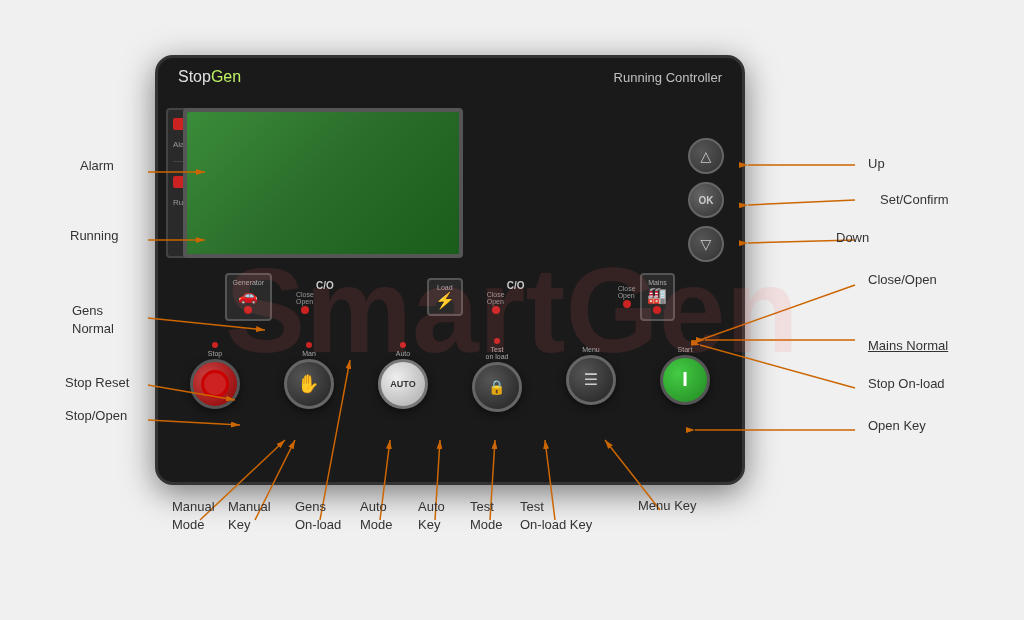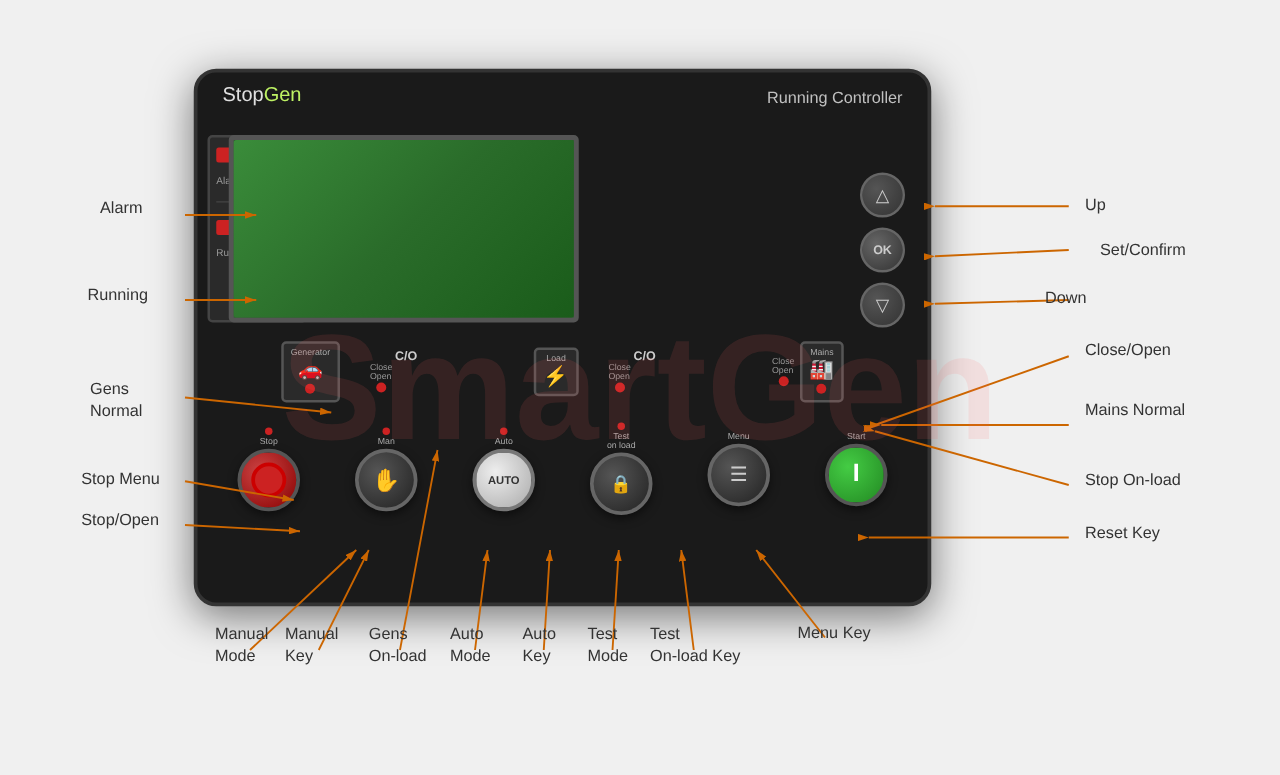--- a/index.html
+++ b/index.html
@@ -526,34 +526,34 @@
   <line x1="855" y1="388" x2="700" y2="345" stroke="#cc6600" stroke-width="1.5" marker-end="url(#arrowhead2)"></line>
 
   <line x1="855" y1="430" x2="695" y2="430" stroke="#cc6600" stroke-width="1.5" marker-end="url(#arrowhead2)"></line>
 </svg>
 
 <div class="annotations">
 
   <div class="ann-label" style="left:80px; top:158px;">Alarm</div>
   <div class="ann-label" style="left:70px; top:228px;">Running</div>
   <div class="ann-label" style="left:72px; top:302px; line-height:1.4;">Gens<br>Normal</div>
-  <div class="ann-label" style="left:65px; top:375px;">Stop Menu</div>
+  <div class="ann-label" style="left:65px; top:375px;">Stop Reset</div>
   <div class="ann-label" style="left:65px; top:408px;">Stop/Open</div>
 
   <div class="ann-label" style="left:172px; top:498px; line-height:1.4;">Manual<br>Mode</div>
   <div class="ann-label" style="left:228px; top:498px; line-height:1.4;">Manual<br>Key</div>
   <div class="ann-label" style="left:295px; top:498px; line-height:1.4;">Gens<br>On-load</div>
   <div class="ann-label" style="left:360px; top:498px; line-height:1.4;">Auto<br>Mode</div>
   <div class="ann-label" style="left:418px; top:498px; line-height:1.4;">Auto<br>Key</div>
   <div class="ann-label" style="left:470px; top:498px; line-height:1.4;">Test<br>Mode</div>
   <div class="ann-label" style="left:520px; top:498px; line-height:1.4;">Test<br>On-load Key</div>
   <div class="ann-label" style="left:638px; top:498px;">Menu Key</div>
 
   <div class="ann-label" style="left:868px; top:156px;">Up</div>
   <div class="ann-label" style="left:868px; top:192px;margin-left:12px;">Set/Confirm</div>
   <div class="ann-label" style="left:836px; top:230px;">Down</div>
   <div class="ann-label" style="left:868px; top:272px;">Close/Open</div>
-  <div class="ann-label" style="left:868px; top:320px;">Mains Normal</div>
+  <div class="ann-label" style="left:868px; top:338px;text-decoration:underline;">Mains Normal</div>
   <div class="ann-label" style="left:868px; top:376px;">Stop On-load</div>
-  <div class="ann-label" style="left:868px; top:418px;">Reset Key</div>
+  <div class="ann-label" style="left:868px; top:418px;">Open Key</div>
 </div>
 
 <div class="watermark">SmartGen</div>
 
 </body></html>

